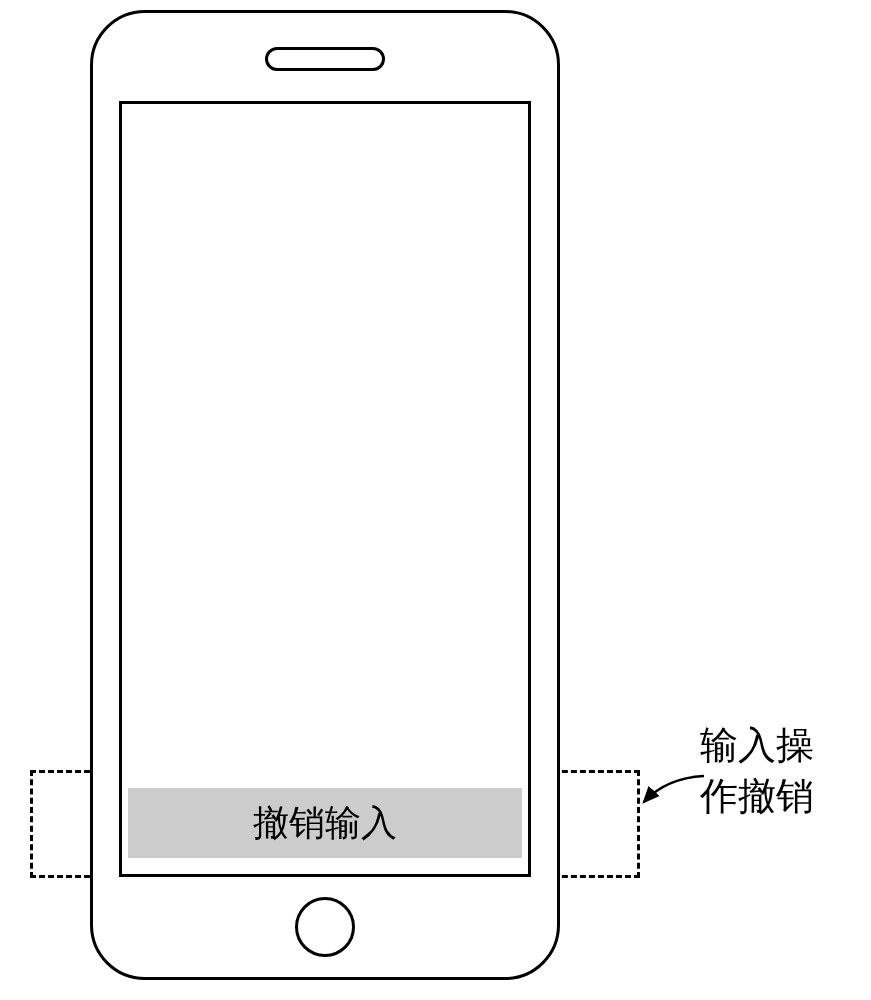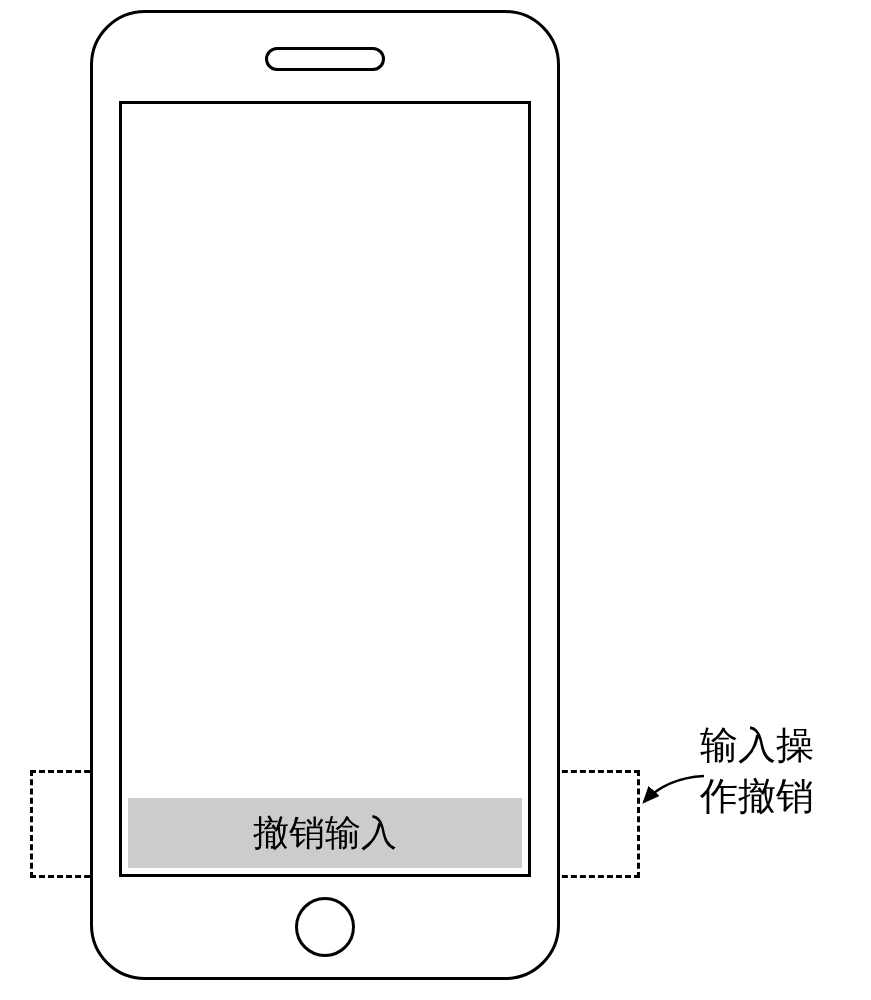--- a/index.html
+++ b/index.html
@@ -48,21 +48,21 @@
     transform: translateX(-50%);
     width: 60px;
     height: 60px;
     border: 3px solid #000;
     border-radius: 50%;
   }
   .undo-bar {
     position: absolute;
     left: 6px;
     right: 6px;
-    bottom: 6px;
+    bottom: 16px;
     height: 70px;
     background: #cccccc;
     display: flex;
     align-items: center;
     justify-content: center;
     font-size: 36px;
     color: #000;
   }
   .dashed-region {
     position: absolute;

